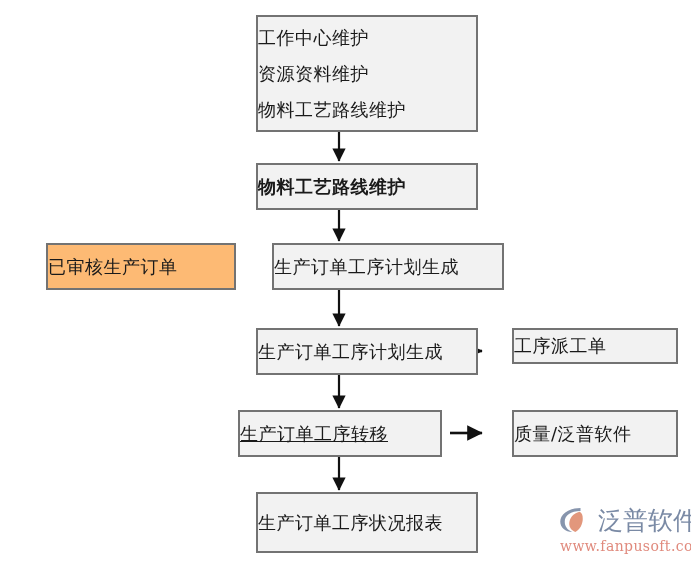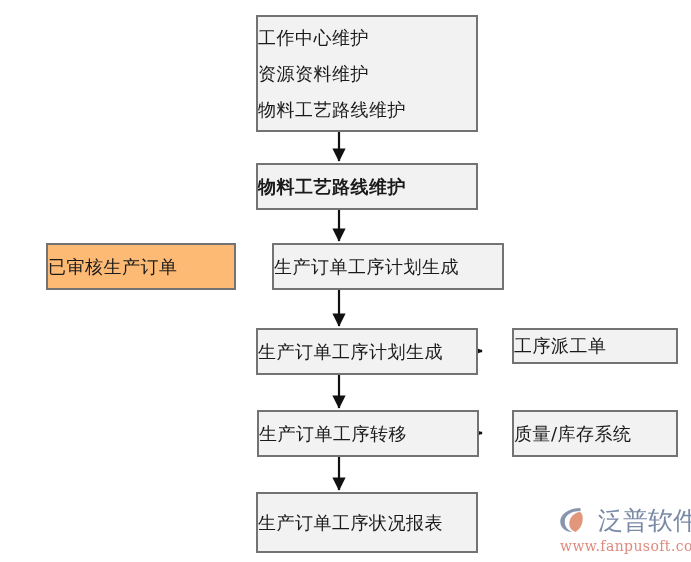--- a/index.html
+++ b/index.html
@@ -50,21 +50,21 @@
   }
 
   
   #node-base-data      { left: 228px; top: 15px;  width: 222px; height: 117px; }
   #node-base-data .line { margin: 8px 0; }
   #node-routing        { left: 228px; top: 163px; width: 222px; height: 47px; font-weight: bold; }
   #node-approved-order { left: 18px;  top: 243px; width: 190px; height: 47px; }
   #node-plan-generate  { left: 244px; top: 243px; width: 232px; height: 47px; }
   #node-plan-maintain  { left: 228px; top: 328px; width: 222px; height: 47px; }
   #node-dispatch       { left: 484px; top: 328px; width: 166px; height: 36px; }
-  #node-transfer       { left: 229px; top: 410px; width: 222px; height: 47px; }
+  #node-transfer       { left: 210px; top: 410px; width: 204px; height: 47px; text-decoration: underline; }
   #node-quality-stock  { left: 484px; top: 410px; width: 166px; height: 47px; }
   #node-status-report  { left: 228px; top: 492px; width: 222px; height: 61px; }
 
   
   #connectors {
     position: absolute;
     left: 0;
     top: 0;
     width: 691px;
     height: 562px;
@@ -166,21 +166,21 @@
 
   <div class="node" id="node-dispatch">
     <span class="line">工序派工单</span>
   </div>
 
   <div class="node" id="node-transfer">
     <span class="line">生产订单工序转移</span>
   </div>
 
   <div class="node" id="node-quality-stock">
-    <span class="line">质量/库存系统</span>
+    <span class="line">质量/泛普软件</span>
   </div>
 
   <div class="node" id="node-status-report">
     <span class="line">生产订单工序状况报表</span>
   </div>
 
   <div id="watermark">
     <div id="watermark-top">
       <svg id="watermark-mark" viewBox="0 0 40 40">
         <path d="M30 4 C12 4 3 14 3 22 C3 30 10 36 19 36 C12 33 9 28 9 22 C9 14 17 8 30 8 Z" fill="#8795ad"></path>

